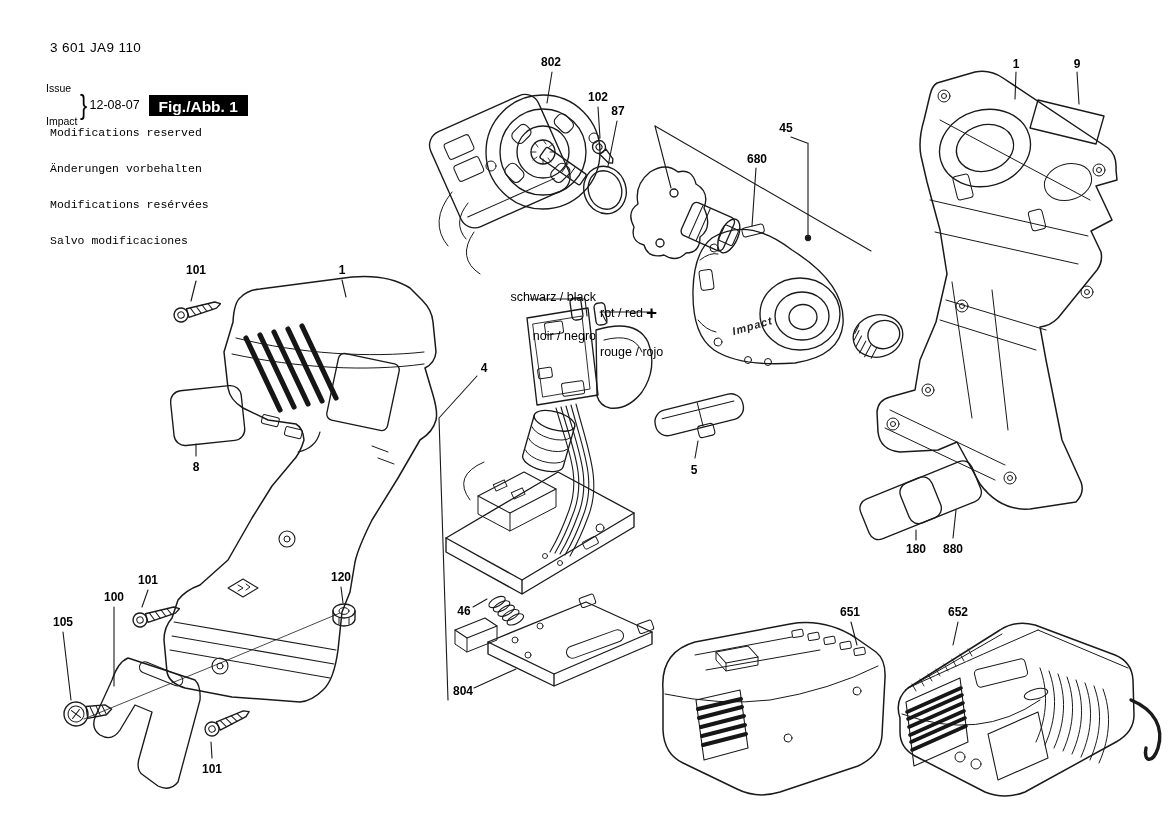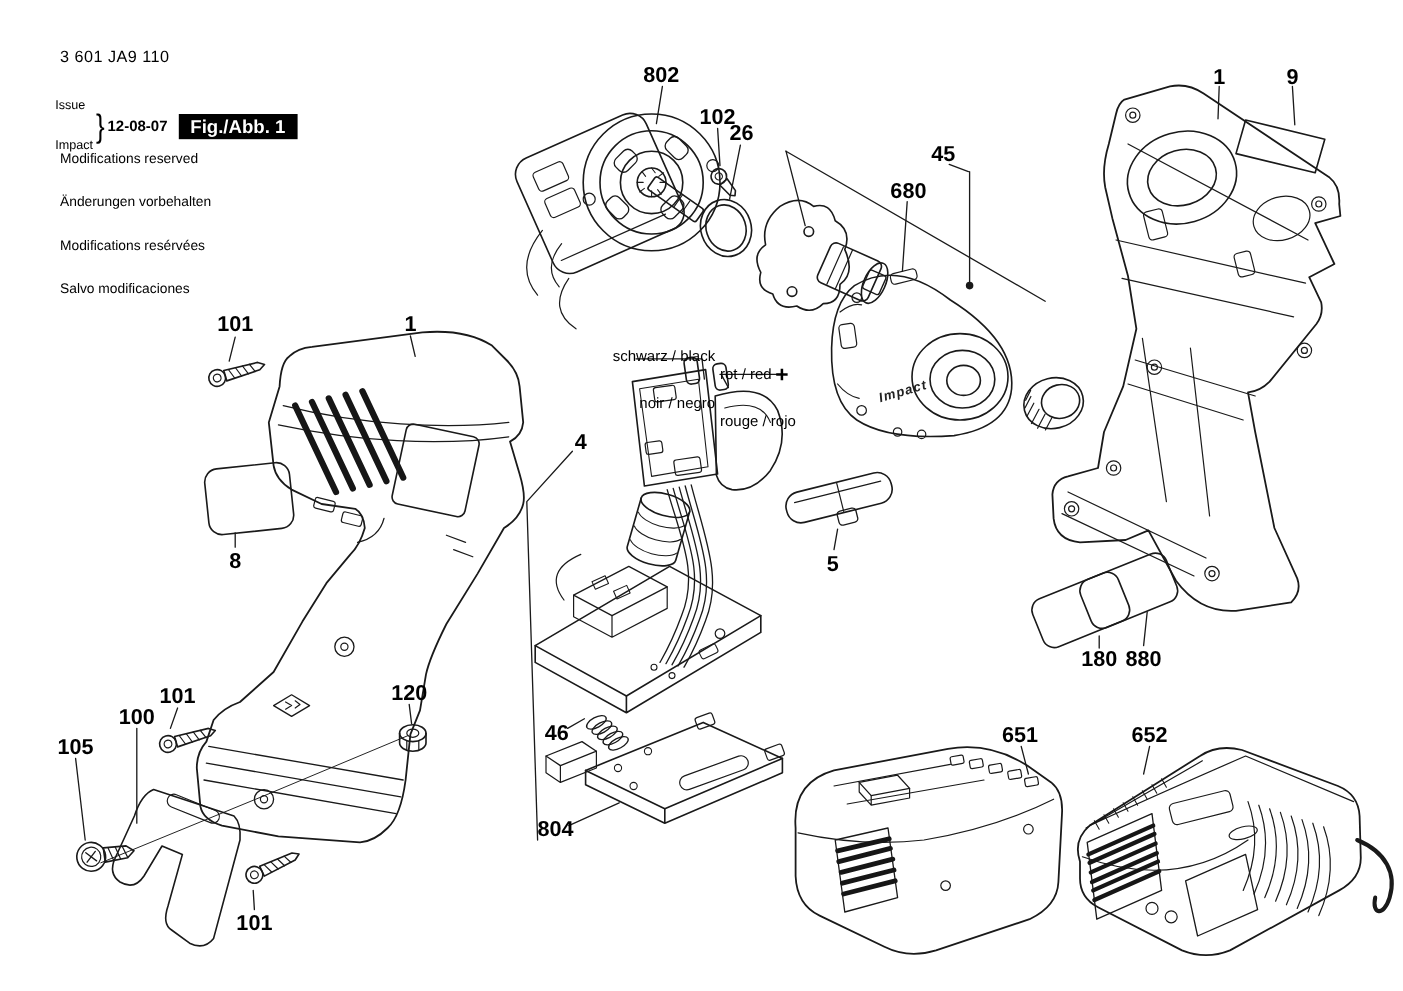--- a/index.html
+++ b/index.html
@@ -6,26 +6,26 @@
   .stage{position:relative;width:1169px;height:826px;background:#fff;overflow:hidden;
          font-family:"Liberation Sans",sans-serif;color:#000;}
   svg{position:absolute;left:0;top:0;}
   svg *{vector-effect:none;}
   .lineart{fill:none;stroke:#1a1a1a;stroke-width:1.35;stroke-linejoin:round;stroke-linecap:round;}
   .txt{position:absolute;white-space:pre;}
   .partnum{left:50px;top:40px;font-size:13.5px;letter-spacing:.4px;}
   .issue-row{left:46px;top:61px;display:flex;align-items:center;}
   .issue-words{font-size:10.5px;line-height:11px;}
   .brace{font-size:27px;font-weight:300;margin:0 2px 0 1px;transform:scaleX(.8);}
-  .issue-date{font-size:12.5px;margin-right:9px;font-weight:bold;}
+  .issue-date{font-size:12.5px;margin-right:9px;}
   .figbox{background:#000;color:#fff;font-size:15.5px;font-weight:bold;padding:3px 10px 0 10px;}
-  .notices{left:50px;top:103px;font-size:11.5px;line-height:12px;}
+  .notices{left:50px;top:103px;font-size:11.5px;line-height:12px;font-family:Liberation Mono, monospace;}
   .torque{left:50px;top:172px;font-size:11.5px;line-height:12px;}
   .torque .pos2{margin-left:27px;}
-  .callout{position:absolute;transform:translateX(-50%);font-size:18px;font-weight:bold;line-height:18px;}
+  .callout{position:absolute;transform:translateX(-50%);font-size:12px;font-weight:bold;line-height:18px;}
   .wire-black{left:490px;top:265px;width:106px;text-align:right;font-size:12.5px;line-height:13px;}
   .wire-red{left:600px;top:280px;font-size:12.5px;line-height:13px;}
   .plus{font-size:19px;font-weight:bold;vertical-align:-2px;margin-left:3px;}
 </style>
 </head>
 <body>
 
 <div class="stage">
 
   <svg width="1169" height="826" viewBox="0 0 1169 826">
@@ -402,21 +402,21 @@
     <div><span>rot / red</span><span class="plus">+</span></div>
     <div>rouge / rojo</div>
   </div>
   <div class="txt wire-black">
     <div>schwarz / black</div>
     <div>noir / negro</div>
   </div>
 
   <span class="callout" style="left:551px;top:53px">802</span>
   <span class="callout" style="left:598px;top:88px">102</span>
-  <span class="callout" style="left:618px;top:102px">26</span>
+  <span class="callout" style="left:618px;top:102px">87</span>
   <span class="callout" style="left:786px;top:119px">45</span>
   <span class="callout" style="left:757px;top:150px">680</span>
   <span class="callout" style="left:1016px;top:55px">1</span>
   <span class="callout" style="left:1077px;top:55px">9</span>
   <span class="callout" style="left:196px;top:261px">101</span>
   <span class="callout" style="left:342px;top:261px">1</span>
   <span class="callout" style="left:196px;top:458px">8</span>
   <span class="callout" style="left:484px;top:359px">4</span>
   <span class="callout" style="left:694px;top:461px">5</span>
   <span class="callout" style="left:916px;top:540px">180</span>

